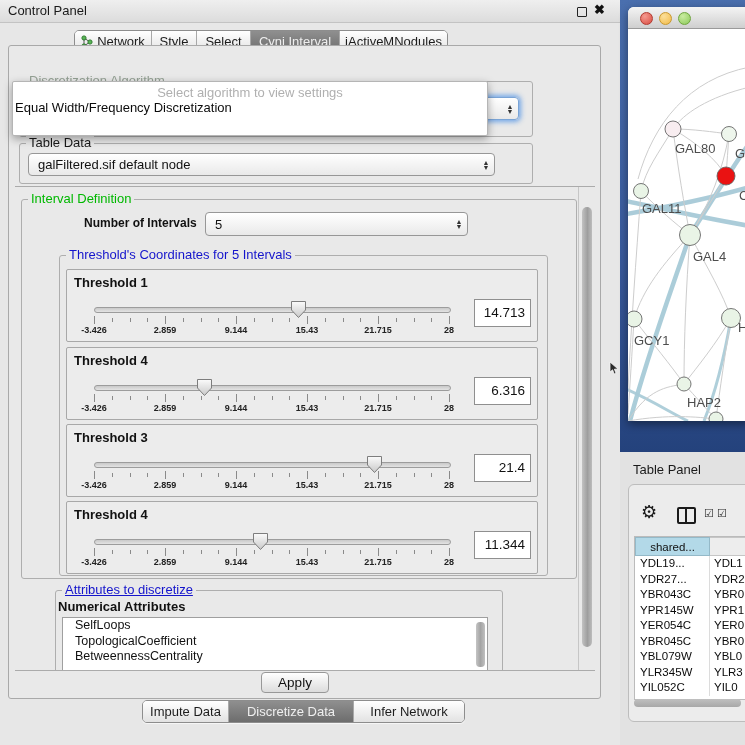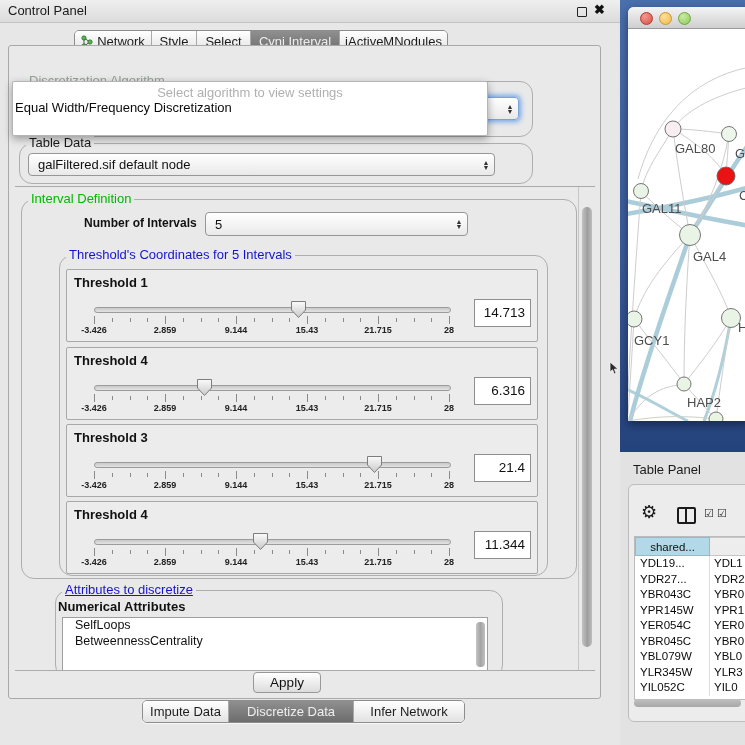--- a/index.html
+++ b/index.html
@@ -14,21 +14,21 @@
   .close-ico{position:absolute;left:594px;top:2px;font-size:13px;font-weight:bold;color:#111;}
   
   .segbar{display:flex;border:1px solid #8d8d8d;border-radius:5px;overflow:hidden;height:21px;
           box-shadow:0 1px 1px rgba(255,255,255,.7);}
   .segitem{display:flex;align-items:center;justify-content:center;font-size:13px;color:#1c1c1c;
            background:linear-gradient(#ffffff,#e2e2e2);border-left:1px solid #a8a8a8;white-space:nowrap;}
   .segitem:first-child{border-left:none;}
   .segitem.sel{background:linear-gradient(#8f8f8f,#6d6d6d);color:#efefef;}
   
   .content-panel{left:8px;top:45px;width:591px;height:652px;border:1px solid #a9a9a9;border-radius:3px;background:#e9e9e9;}
-  .groupbox{position:absolute;border:1px solid #aeaeae;border-radius:13px;}
+  .groupbox{position:absolute;border:1px solid #aeaeae;border-radius:3px;}
   .gtitle{position:absolute;top:-8px;left:6px;background:#e9e9e9;padding:0 3px;font-size:13px;line-height:14px;}
   
   .combo{position:absolute;border:1px solid #979797;border-radius:4px;background:linear-gradient(#ffffff,#e9e9e9);
          font-size:13px;color:#111;display:flex;align-items:center;}
   .combo .val{padding-left:9px;flex:1;}
   .stepper{width:16px;display:flex;flex-direction:column;align-items:center;justify-content:center;
            font-size:7px;line-height:5px;color:#333;}
   
   .popup{left:12px;top:81px;width:474px;height:53px;background:#fff;border:1px solid #b5b5b5;
          border-radius:2px;box-shadow:0 3px 9px rgba(0,0,0,.35);z-index:20;font-size:13px;}
@@ -344,29 +344,30 @@
         </div>
       </div>
     </div>
 
     <div class="groupbox" style="left:40px;top:403px;width:446px;height:86px;">
       <span class="gtitle" style="color:#1414cc;text-decoration:underline;">Attributes to discretize</span>
       <div class="abs" style="left:2px;top:8px;font-size:13px;font-weight:bold;color:#111;">Numerical Attributes</div>
       <div class="attrlist">
         <div class="listthumb"></div>
       <div class="attritem">SelfLoops</div>
+          <div class="attritem">TopologicalCoefficient</div>
           <div class="attritem">BetweennessCentrality</div>
         </div>
     </div>
 
     <div class="vtrackline"></div>
     <div class="vthumb"></div>
   </div>
 
-  <div class="pushbtn" style="left:244px;top:626px;width:66px;height:19px;line-height:19px;text-align:center;">Apply</div>
+  <div class="pushbtn" style="left:252px;top:626px;width:66px;height:19px;line-height:19px;text-align:center;">Apply</div>
 </div>
 
 <div class="abs popup">
   <div class="ph">Select algorithm to view settings</div>
   <div class="it">Equal Width/Frequency Discretization</div>
 </div>
 
 <div class="abs segbar" style="left:142px;top:700px;">
   <div class="segitem" style="width:85px">
     <span>Impute Data</span>

